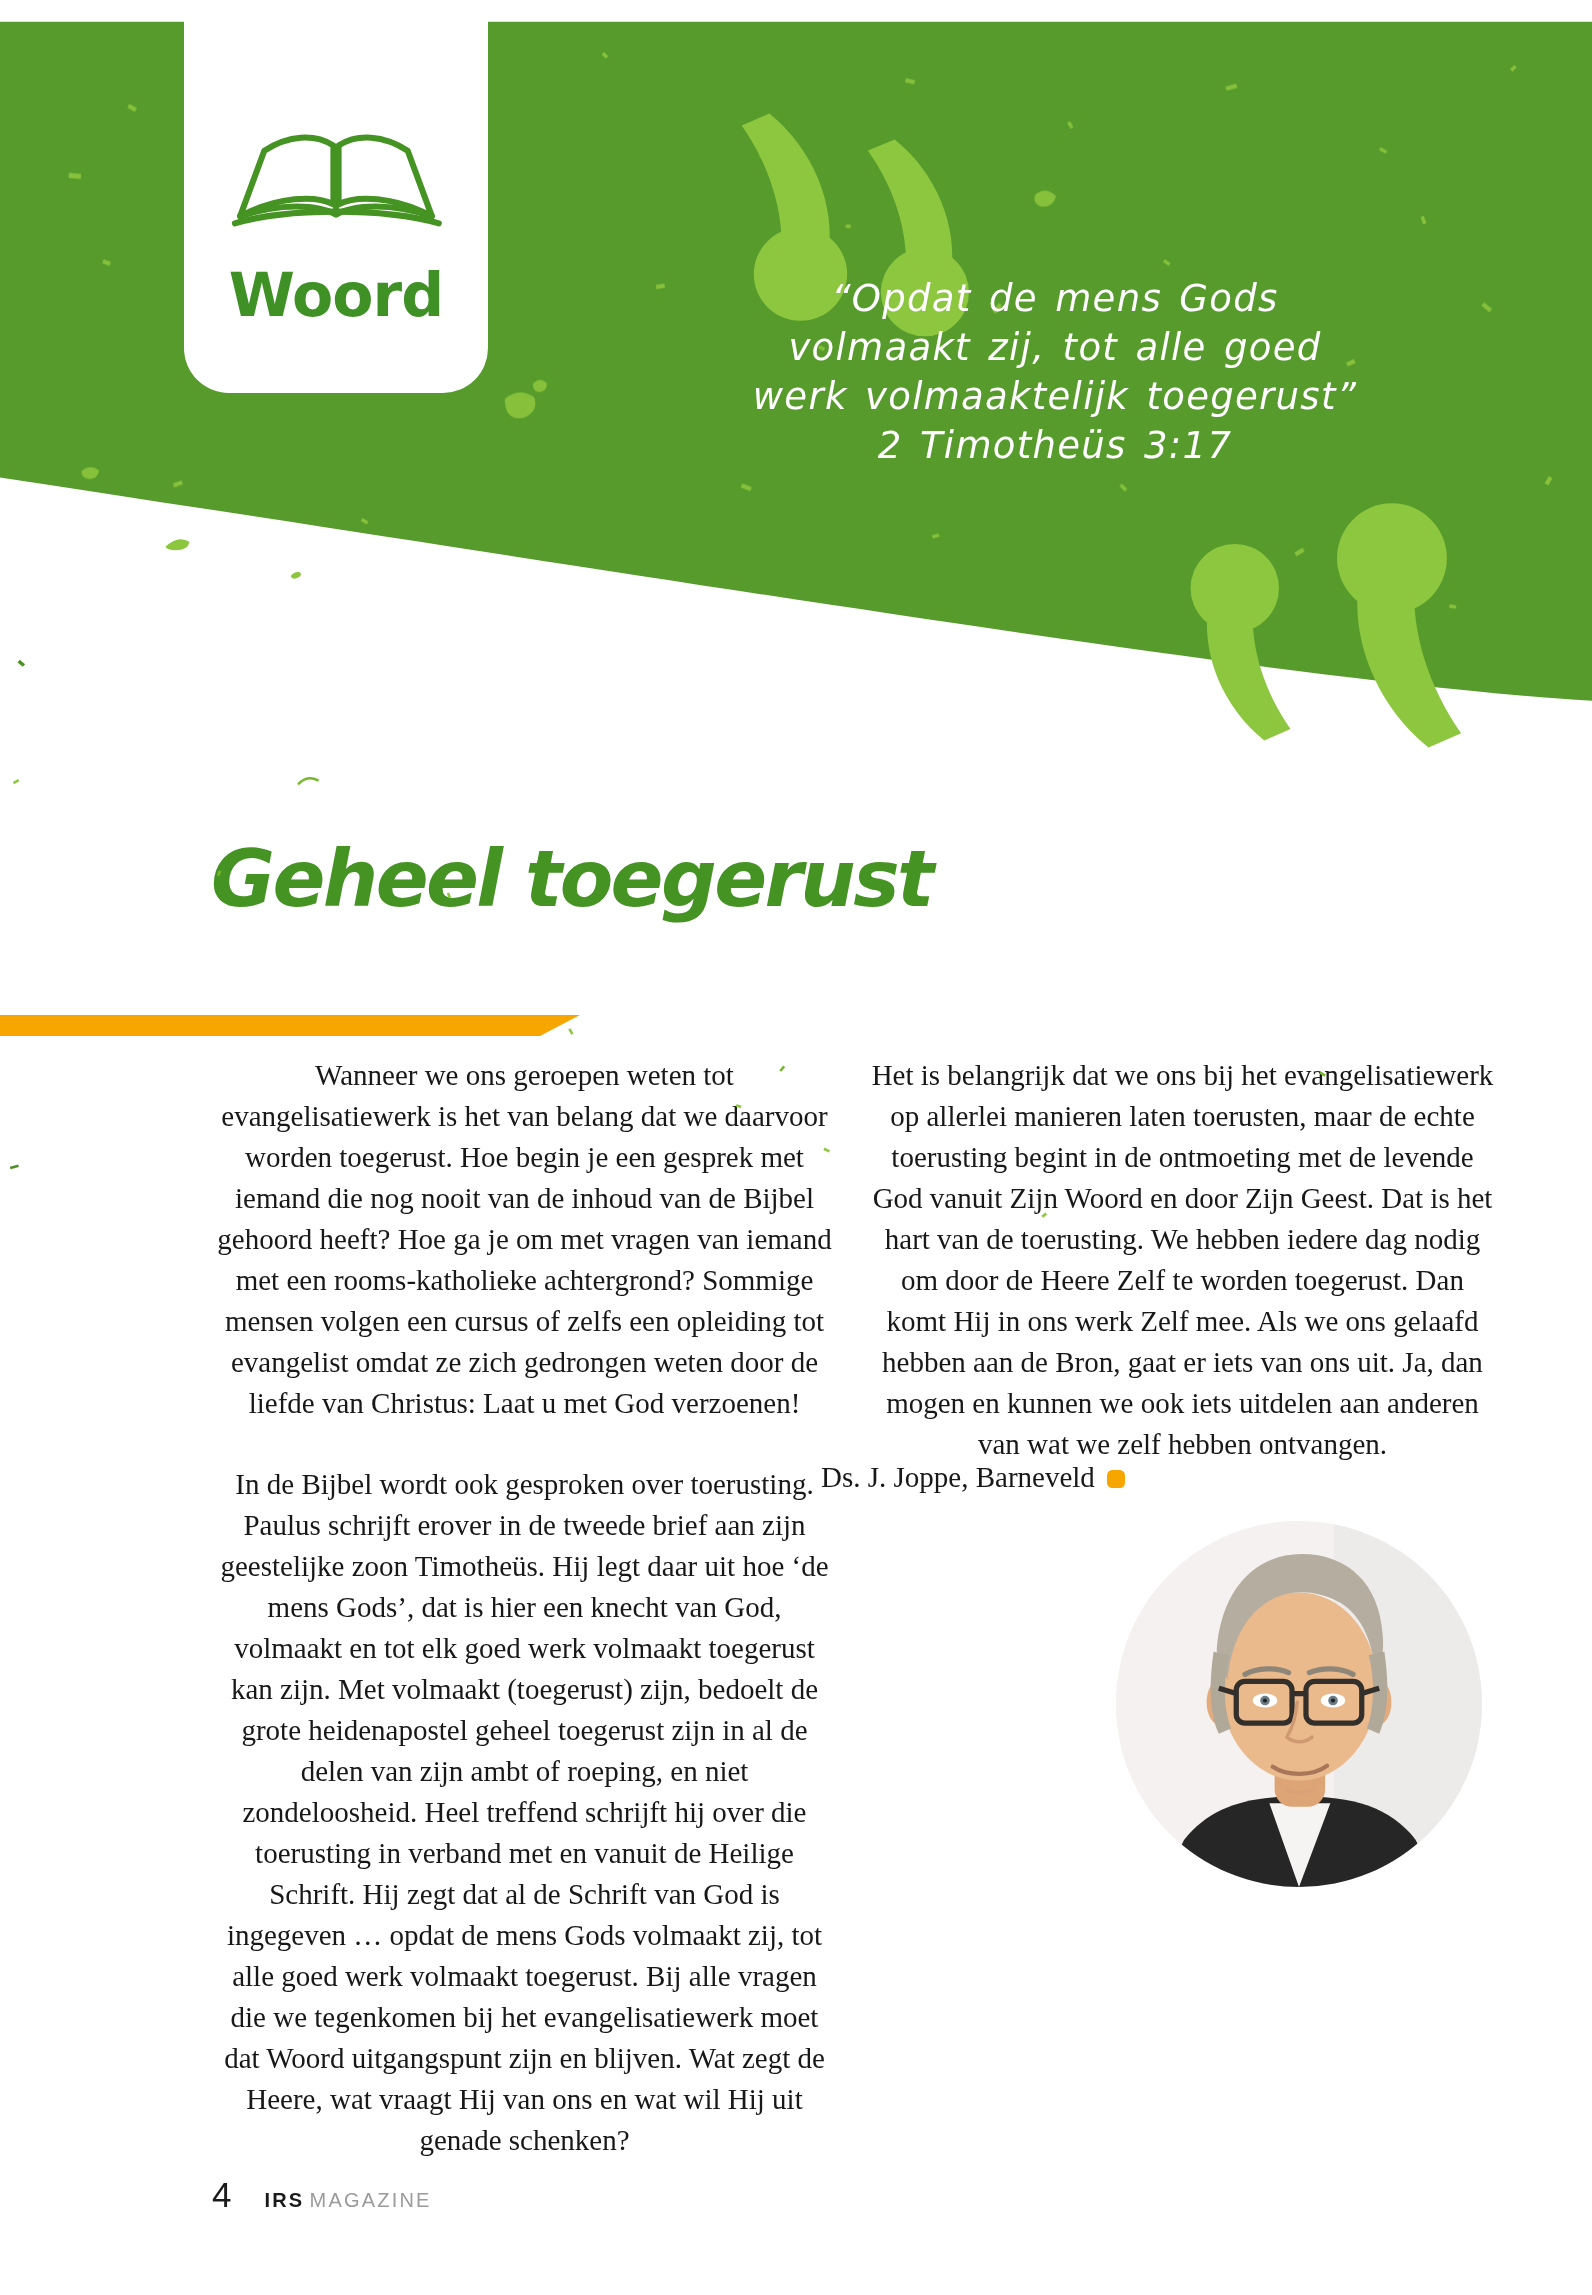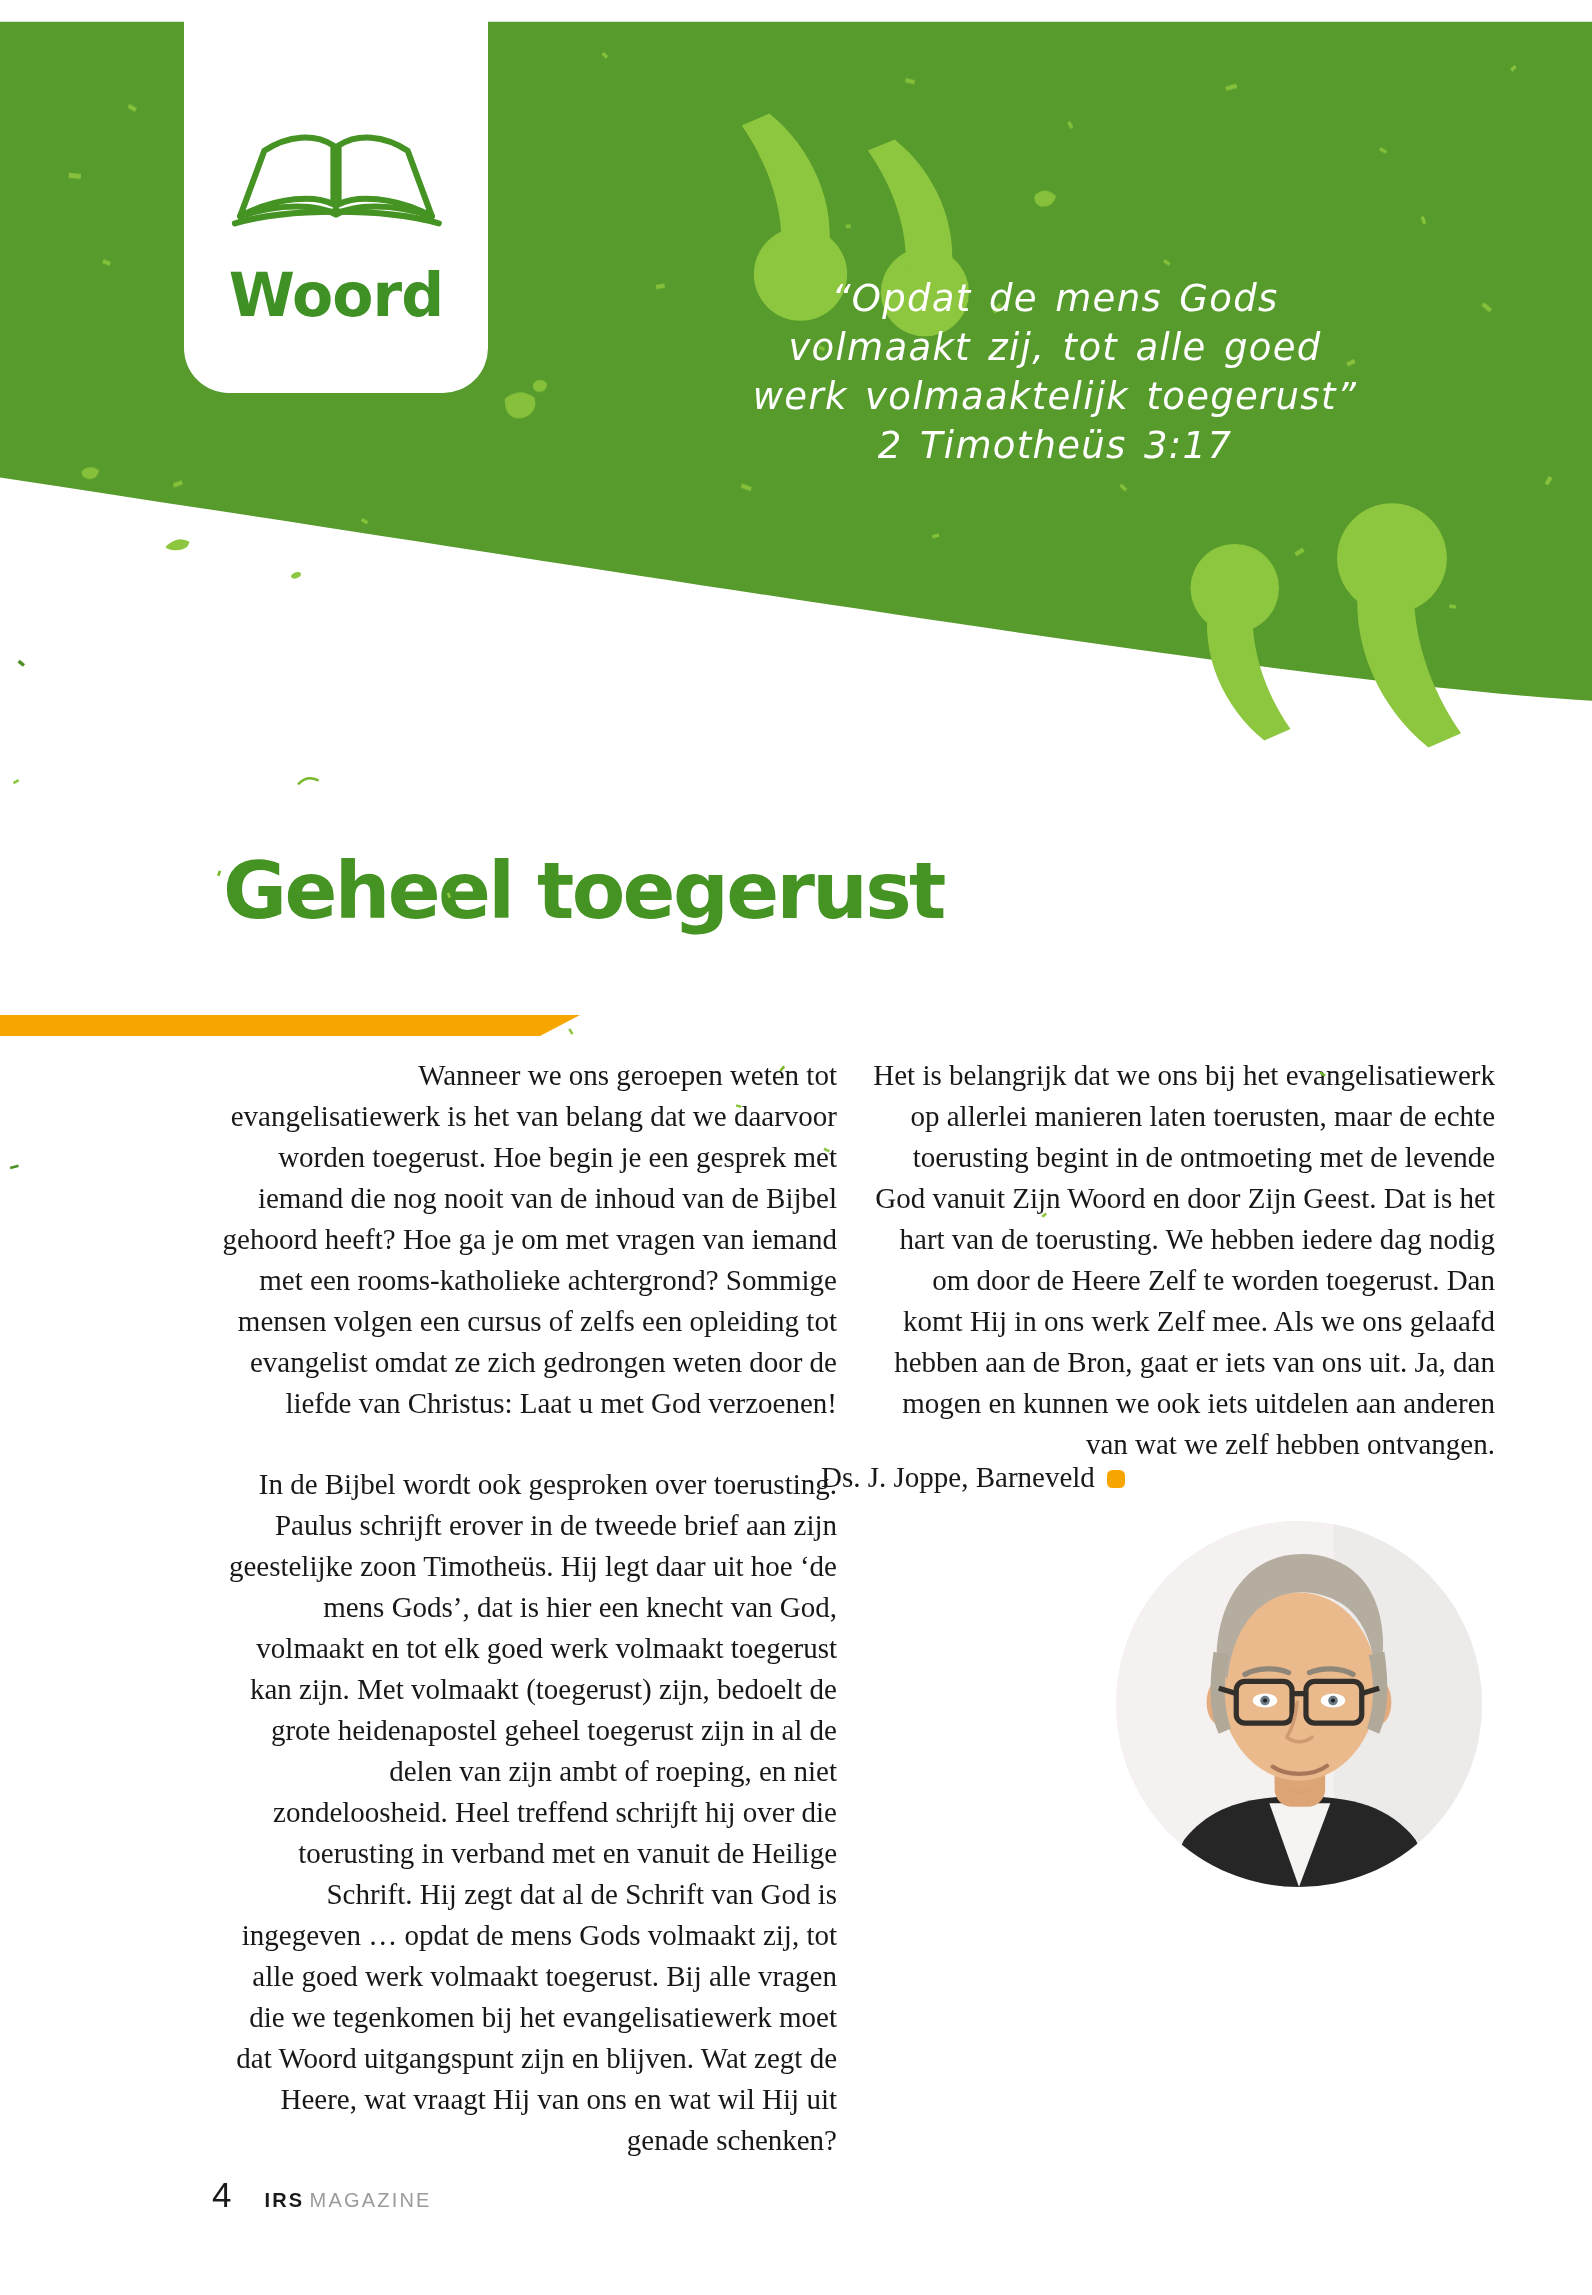--- a/index.html
+++ b/index.html
@@ -44,21 +44,21 @@
   }
   .orange-rule{
     position:absolute;left:0;top:1015px;width:580px;height:21px;
     background:#f7a600;
     clip-path:polygon(0 0,100% 0,calc(100% - 40px) 100%,0 100%);
   }
   
   .col{
     position:absolute;top:1055px;width:625px;
     font-size:29px;line-height:41px;color:#181818;
-    text-align:right;
+    text-align:center;
   }
   .col p{margin:0 0 40px 0;}
   .col-left{left:212px;}
   .col-right{left:870px;}
   .author-line{
     position:absolute;left:821px;top:1461px;
     font-size:29px;color:#181818;white-space:nowrap;
   }
   .author-bullet{
     display:inline-block;width:18px;height:18px;border-radius:5.2px;
@@ -165,21 +165,21 @@
     <div class="tab-label">Woord</div>
   </div>
 
   <div class="quote-block">
     <div>“Opdat de mens Gods</div>
     <div>volmaakt zij, tot alle goed</div>
     <div>werk volmaaktelijk toegerust”</div>
     <div>2 Timotheüs 3:17</div>
   </div>
 
-  <h1 class="article-title" style="margin:12px;">Geheel toegerust</h1>
+  <h1 class="article-title" style="margin:0;font-style:italic;">Geheel toegerust</h1>
   <div class="orange-rule"></div>
 
   <div class="col col-left">
     <p>Wanneer we ons geroepen weten tot evangelisatiewerk is het van belang dat we daarvoor worden toegerust. Hoe begin je een gesprek met iemand die nog nooit van de inhoud van de Bijbel gehoord heeft? Hoe ga je om met vragen van iemand met een rooms-katholieke achtergrond? Sommige mensen volgen een cursus of zelfs een opleiding tot evangelist omdat ze zich gedrongen weten door de liefde van Christus: Laat u met God verzoenen!</p>
     <p>In de Bijbel wordt ook gesproken over toerusting. Paulus schrijft erover in de tweede brief aan zijn geestelijke zoon Timotheüs. Hij legt daar uit hoe ‘de mens Gods’, dat is hier een knecht van God, volmaakt en tot elk goed werk volmaakt toegerust kan zijn. Met volmaakt (toegerust) zijn, bedoelt de grote heidenapostel geheel toegerust zijn in al de delen van zijn ambt of roeping, en niet zondeloosheid. Heel treffend schrijft hij over die toerusting in verband met en vanuit de Heilige Schrift. Hij zegt dat al de Schrift van God is ingegeven … opdat de mens Gods volmaakt zij, tot alle goed werk volmaakt toegerust. Bij alle vragen die we tegenkomen bij het evangelisatiewerk moet dat Woord uitgangspunt zijn en blijven. Wat zegt de Heere, wat vraagt Hij van ons en wat wil Hij uit genade schenken?</p>
   </div>
   <div class="col col-right">
     <p>Het is belangrijk dat we ons bij het evangelisatiewerk op allerlei manieren laten toerusten, maar de echte toerusting begint in de ontmoeting met de levende God vanuit Zijn Woord en door Zijn Geest. Dat is het hart van de toerusting. We hebben iedere dag nodig om door de Heere Zelf te worden toegerust. Dan komt Hij in ons werk Zelf mee. Als we ons gelaafd hebben aan de Bron, gaat er iets van ons uit. Ja, dan mogen en kunnen we ook iets uitdelen aan anderen van wat we zelf hebben ontvangen.</p>
   </div>
   <div class="author-line">

